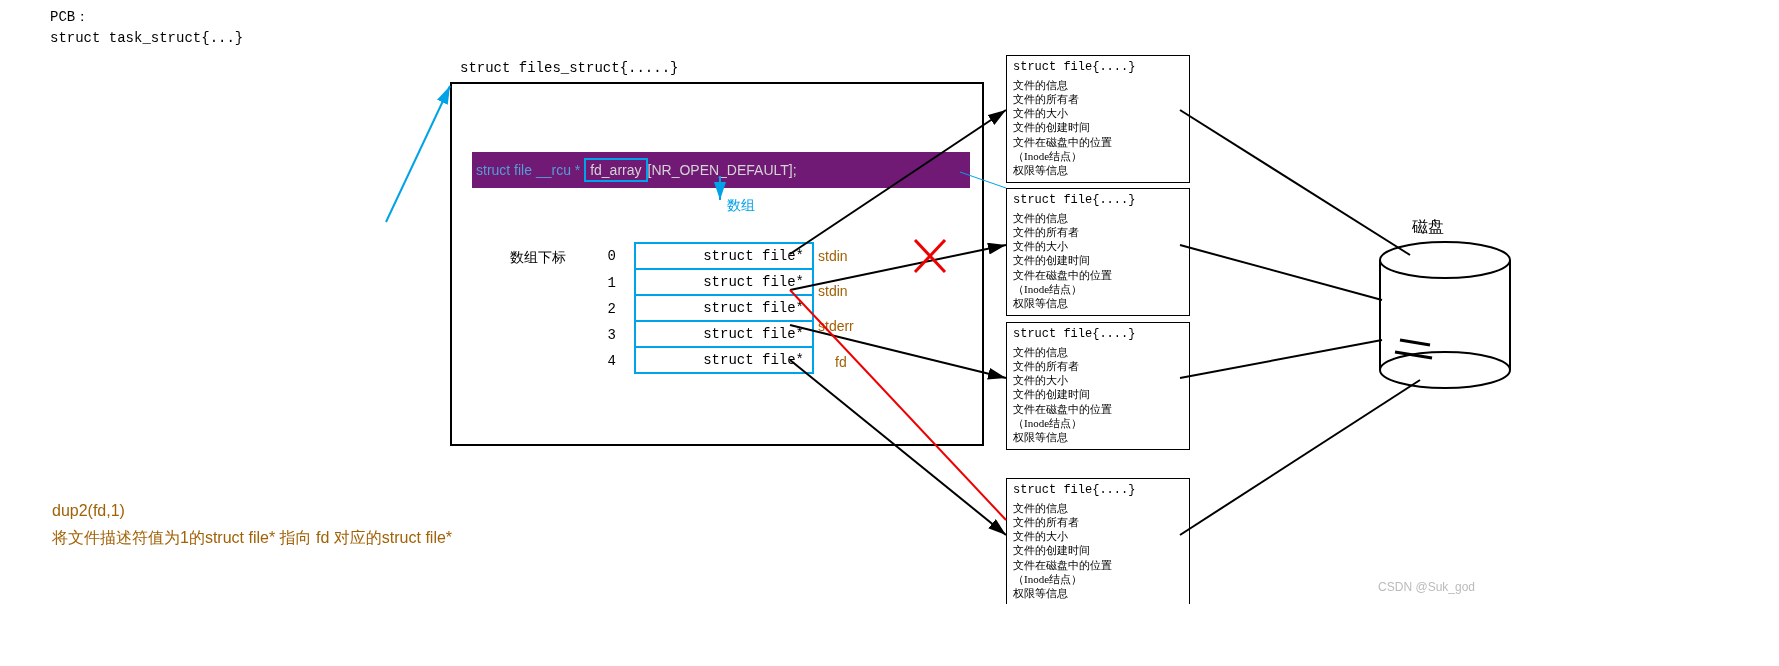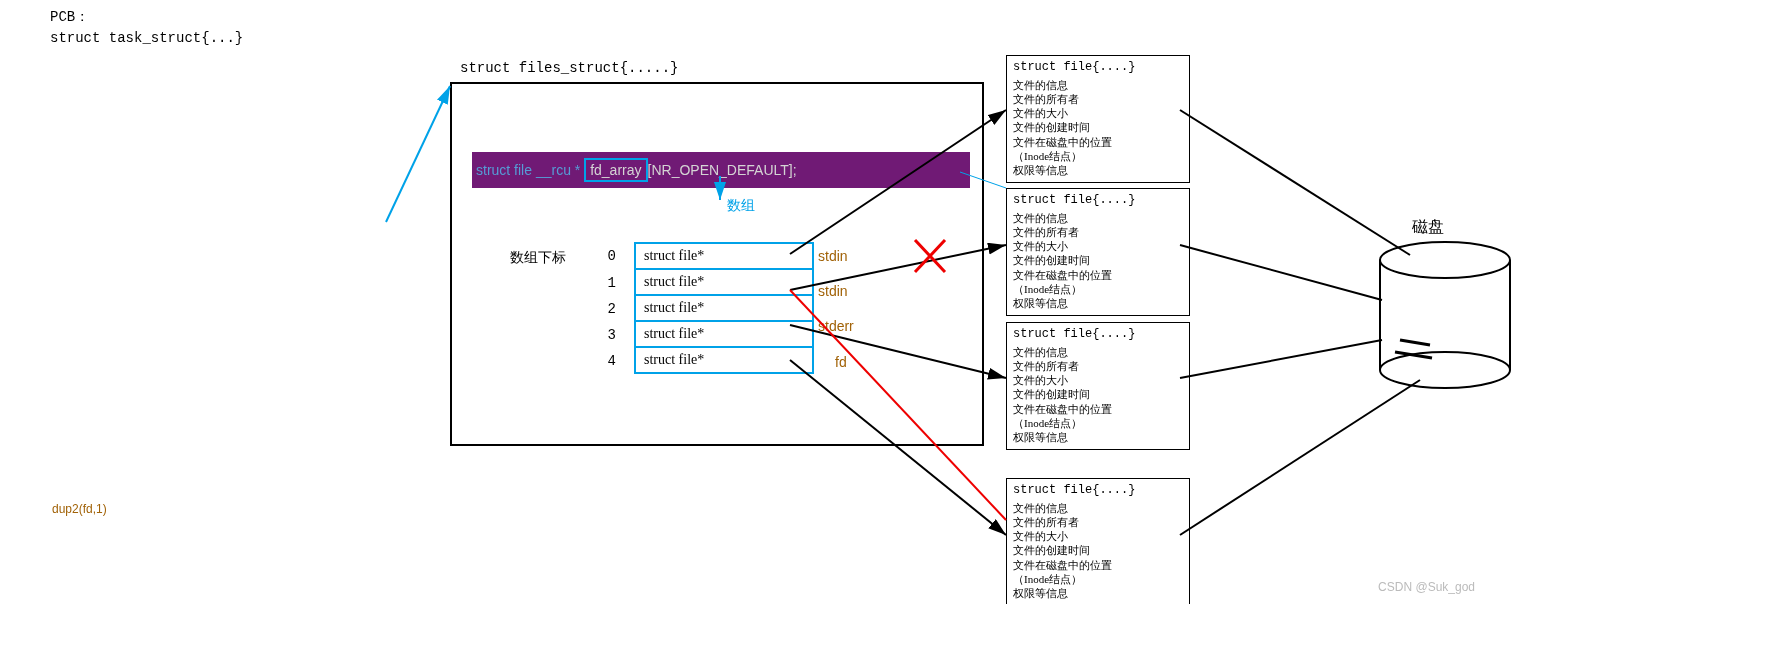--- a/index.html
+++ b/index.html
@@ -4,21 +4,21 @@
 <style>
   html,body{margin:0;padding:0;background:#fff;font-family:'Courier New',monospace;font-size:14px}
   .canvas{position:relative;width:1779px;height:604px}
   .abs{position:absolute}
   .box{border:2px solid #000;background:#fff}
   .code-dark{background:#701a75;color:#ddd;padding:6px 4px;font-family:Liberation Sans, sans-serif}
   .code-dark .comment{color:#6a9955}
   .code-dark .kw{color:#569cd6}
   .code-dark .plain{color:#d4d4d4}
   .cyan-box{border:2px solid #00a2e8}
-  .array-item{border:2px solid #00a2e8;text-align:left;padding:4px 8px;font-family:Liberation Serif, serif;margin-top:-2px}
+  .array-item{border:2px solid #00a2e8;text-align:right;padding:4px 8px;font-family:Liberation Mono, monospace;margin-top:-2px}
   .green-txt{color:#a16207;font-family:Liberation Sans, sans-serif}
   .file-box{border:1px solid #000;background:#fff;font-size:11px;line-height:1.3;padding:4px 6px;font-family:SimSun,serif}
   .file-title{font-family:'Courier New',monospace;font-size:12px;margin-bottom:2px}
   .disk-label{font-family:SimSun,serif;font-size:16px}
   svg{position:absolute;top:0;left:0;pointer-events:none}
   .watermark{color:#bbb;font-size:12px;font-family:Arial,sans-serif}
 </style>
 </head>
 <body>
 
@@ -108,21 +108,22 @@
     <div>文件的所有者</div>
     <div>文件的大小</div>
     <div>文件的创建时间</div>
     <div>文件在磁盘中的位置</div>
     <div>（Inode结点）</div>
     <div>权限等信息</div>
   </div>
 
   <div class="abs disk-label" style="left:1412px;top:217px">磁盘</div>
 
-  <div class="abs green-txt" style="left:52px;top:502px;font-size:12px">dup2(fd,1)</div>
+  <div class="abs green-txt" style="left:52px;top:502px;font-size:16px">dup2(fd,1)</div>
+  <div class="abs green-txt" style="left:52px;top:528px;font-size:16px">将文件描述符值为1的struct file* 指向 fd 对应的struct file*</div>
 
   <div class="abs watermark" style="right:304px;bottom:10px">CSDN @Suk_god</div>
 
   <svg width="1779" height="666">
     <defs>
       <marker id="arrB" markerWidth="10" markerHeight="10" refX="9" refY="3" orient="auto" markerUnits="strokeWidth">
         <path d="M0,0 L0,6 L9,3 z" fill="#00a2e8"></path>
       </marker>
       <marker id="arrK" markerWidth="10" markerHeight="10" refX="9" refY="3" orient="auto" markerUnits="strokeWidth">
         <path d="M0,0 L0,6 L9,3 z" fill="#000"></path>

